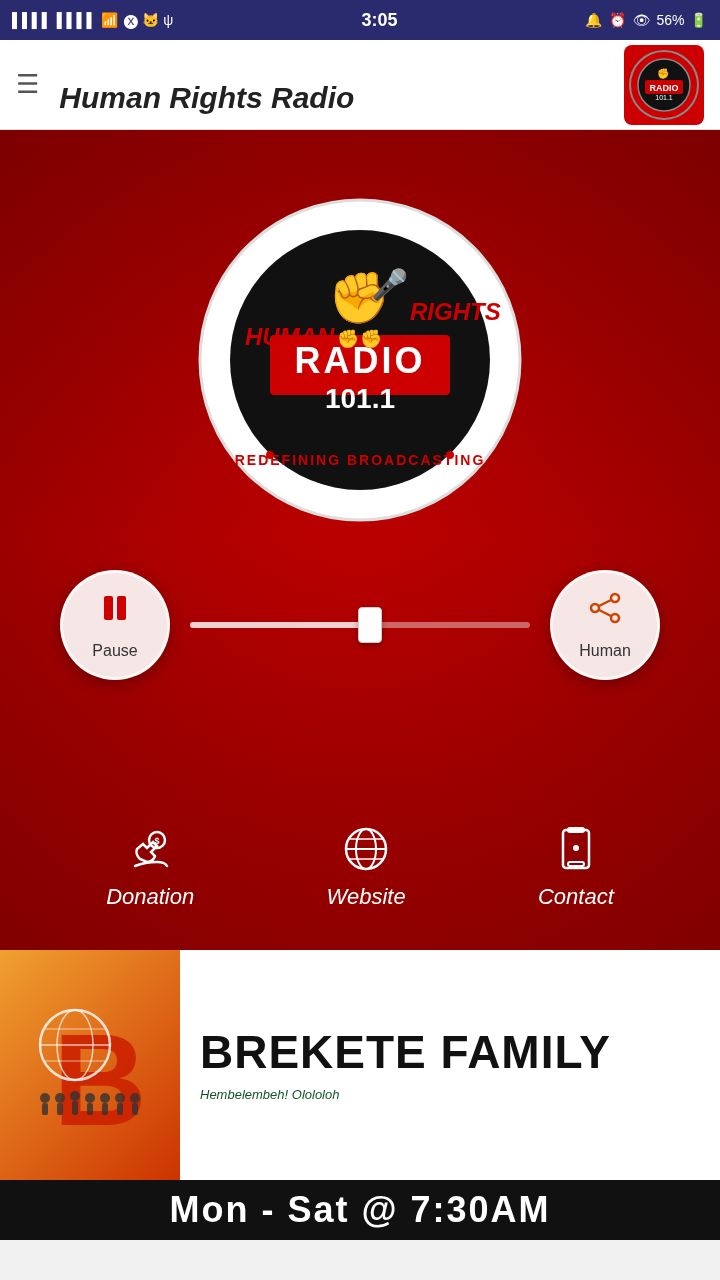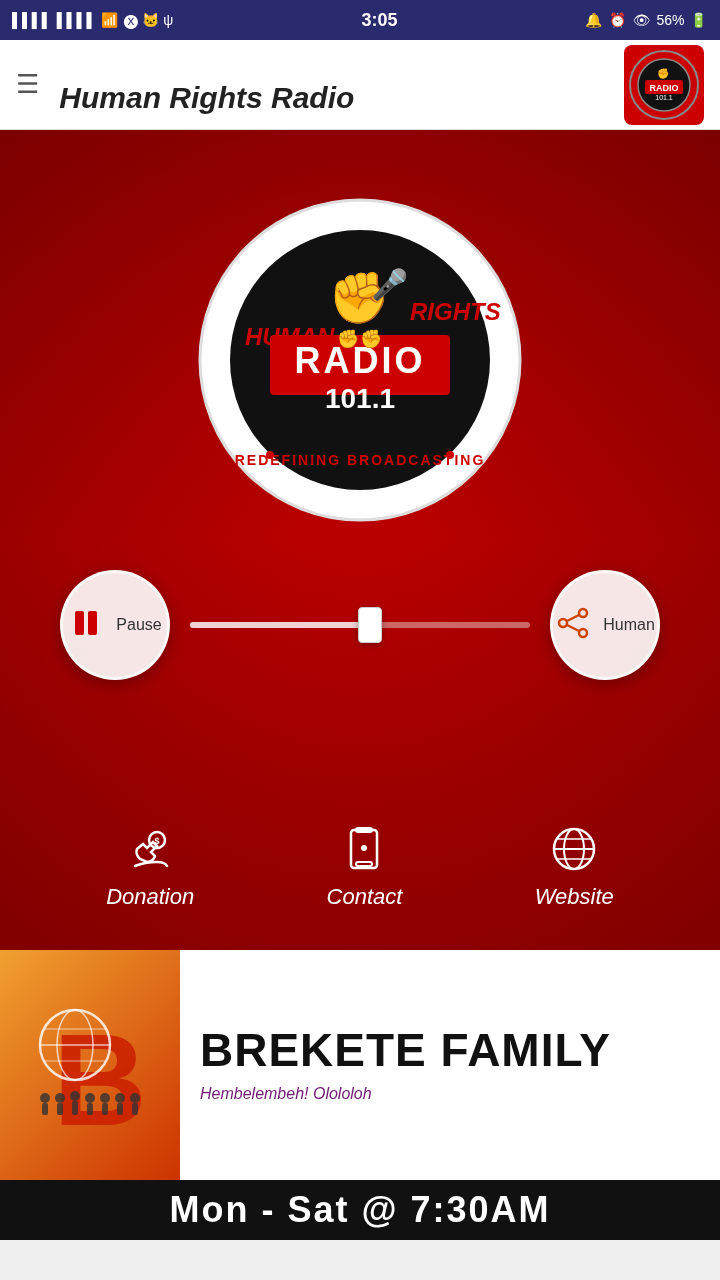--- a/index.html
+++ b/index.html
@@ -98,21 +98,21 @@
       margin-top: 10px;
     }
 
     .control-btn {
       width: 110px;
       height: 110px;
       border-radius: 50%;
       background: rgba(255,255,255,0.9);
       border: 3px solid rgba(255,255,255,0.7);
       display: flex;
-      flex-direction: row;
+      flex-direction: column;
       align-items: center;
       justify-content: center;
       cursor: pointer;
       box-shadow: 0 4px 15px rgba(0,0,0,0.3);
       gap: 12px;
     }
     .control-btn svg { margin-bottom: 4px; }
     .control-label {
       font-size: 16px;
       color: #333;
@@ -216,22 +216,22 @@
       letter-spacing: 1px;
       line-height: 1;
     }
     .ad-subtitle {
       font-size: 20px;
       color: #cc3300;
       font-weight: 600;
       margin-top: 6px;
     }
     .ad-tagline {
-      font-size: 16px;
-      color: #701a75;
+      font-size: 13px;
+      color: #14532d;
       font-style: italic;
       margin-top: 12px;
     }
     .ad-bottom-bar {
       background: #111;
       color: white;
       text-align: center;
       font-size: 36px;
       font-weight: 900;
       padding: 9px;
@@ -344,37 +344,37 @@
         <path d="M15 35 Q10 30 12 25 L18 20 L22 24 L28 18 L32 22 L26 28 L30 32 Q28 38 22 38 Z" fill="none" stroke="white" stroke-width="2.5"></path>
         <circle cx="32" cy="16" r="8" fill="none" stroke="white" stroke-width="2.5"></circle>
         <text x="32" y="20" text-anchor="middle" fill="white" font-size="9" font-weight="bold">$</text>
         <path d="M10 42 Q20 38 32 38 Q40 38 42 42" fill="none" stroke="white" stroke-width="2.5" stroke-linecap="round"></path>
       </svg>
       <span class="bottom-icon-label">Donation</span>
     </div>
 
     <div class="bottom-icon-item">
       <svg width="50" height="50" viewBox="0 0 50 50">
-        <rect x="12" y="6" width="26" height="38" rx="3" fill="none" stroke="white" stroke-width="2.5"></rect>
-        <rect x="17" y="4" width="16" height="4" rx="2" fill="none" stroke="white" stroke-width="2"></rect>
-        <rect x="17" y="38" width="16" height="4" rx="2" fill="none" stroke="white" stroke-width="2"></rect>
-        <circle cx="25" cy="24" r="3" fill="white"></circle>
-      </svg>
-      <span class="bottom-icon-label">Contact</span>
-    </div>
-
-    <div class="bottom-icon-item">
-      <svg width="50" height="50" viewBox="0 0 50 50">
         <circle cx="25" cy="25" r="20" fill="none" stroke="white" stroke-width="2.5"></circle>
         <ellipse cx="25" cy="25" rx="10" ry="20" fill="none" stroke="white" stroke-width="2"></ellipse>
         <line x1="5" y1="25" x2="45" y2="25" stroke="white" stroke-width="2"></line>
         <line x1="7" y1="15" x2="43" y2="15" stroke="white" stroke-width="1.5"></line>
         <line x1="7" y1="35" x2="43" y2="35" stroke="white" stroke-width="1.5"></line>
       </svg>
       <span class="bottom-icon-label">Website</span>
+    </div>
+
+    <div class="bottom-icon-item">
+      <svg width="50" height="50" viewBox="0 0 50 50">
+        <rect x="12" y="6" width="26" height="38" rx="3" fill="none" stroke="white" stroke-width="2.5"></rect>
+        <rect x="17" y="4" width="16" height="4" rx="2" fill="none" stroke="white" stroke-width="2"></rect>
+        <rect x="17" y="38" width="16" height="4" rx="2" fill="none" stroke="white" stroke-width="2"></rect>
+        <circle cx="25" cy="24" r="3" fill="white"></circle>
+      </svg>
+      <span class="bottom-icon-label">Contact</span>
     </div>
   </div>
 </div>
 
 <div class="ad-banner">
   <div class="ad-top">
 
     <div class="ad-image-left">
 
       <svg width="120" height="160" viewBox="0 0 120 160">

